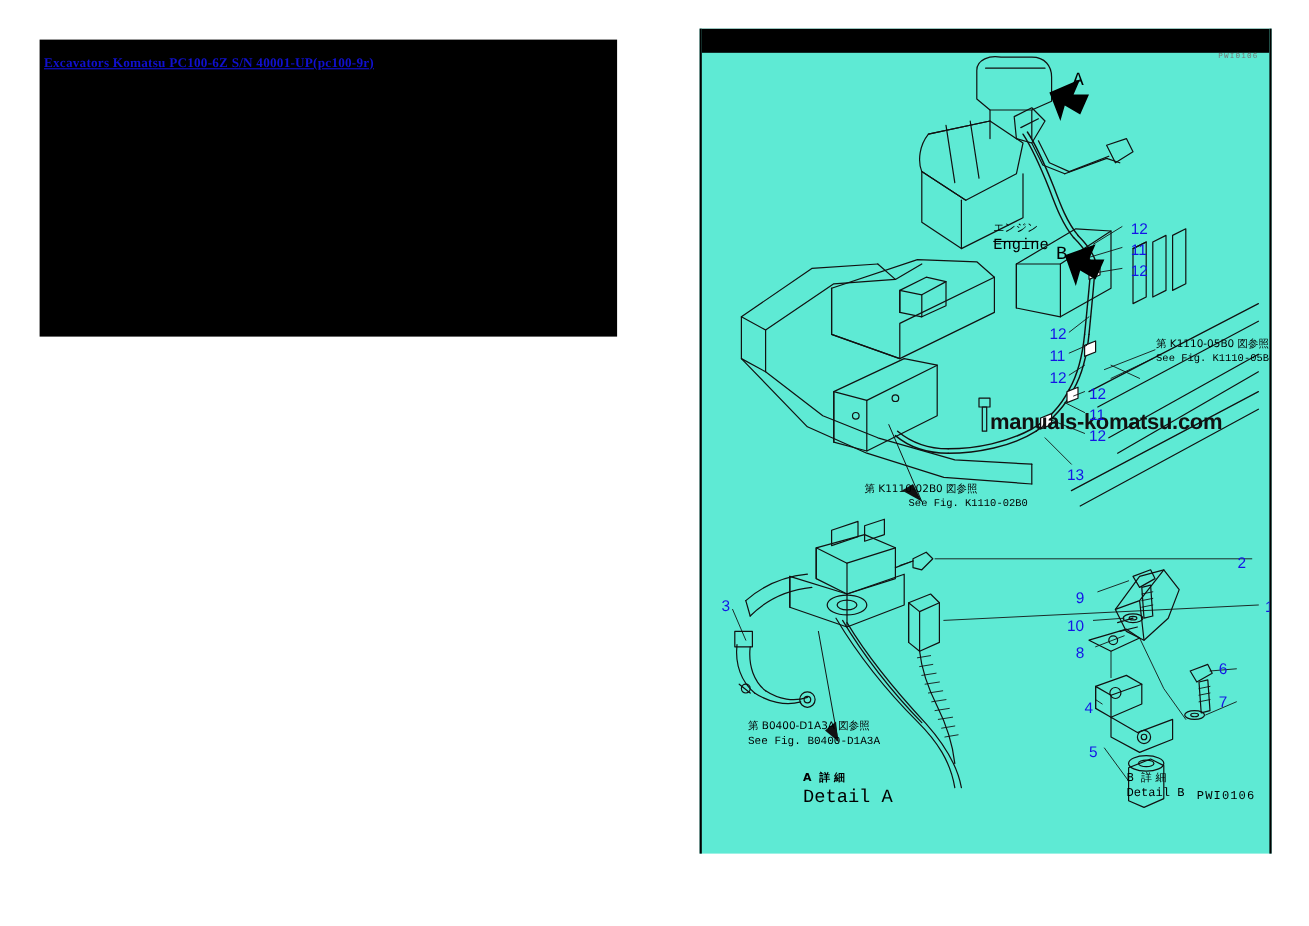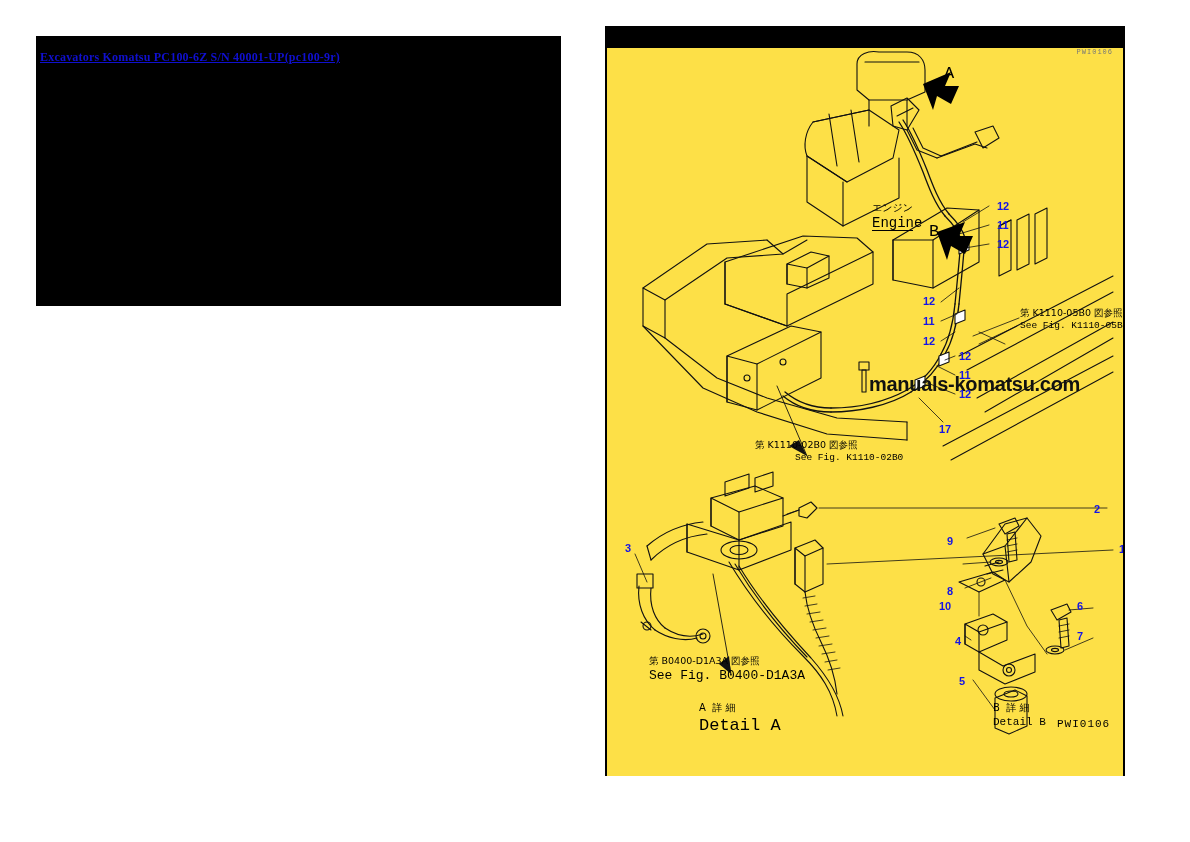--- a/index.html
+++ b/index.html
@@ -8,35 +8,35 @@
 
   
   #left-pane{position:absolute;left:36px;top:36px;width:525px;height:270px;
              background:#000000;overflow:hidden;}
   #catalog-link{position:absolute;left:40px;top:50px;color:#1010d0;
                 font-family:"Liberation Serif", serif;font-size:12px;
                 font-weight:bold;letter-spacing:0.2px;text-decoration:underline;
                 white-space:nowrap;cursor:pointer;}
 
   
-  #sheet{position:absolute;left:605px;top:26px;width:516px;height:750px;
-         background:#fde047;border-left:2px solid #000;border-right:2px solid #000;
+  #sheet{position:absolute;left:636px;top:26px;width:516px;height:750px;
+         background:#5eead4;border-left:2px solid #000;border-right:2px solid #000;
          overflow:hidden;}
   #sheet-topbar{position:absolute;left:0;top:0;width:516px;height:22px;background:#000;}
   #sheet-code-faint{position:absolute;right:10px;top:22px;font-size:7px;color:#777;
                     font-family:"Liberation Mono", monospace;letter-spacing:1px;}
 
   #svgwrap{position:absolute;left:0;top:0;width:516px;height:750px;}
   svg{display:block;}
 
   
   .lbl{position:absolute;white-space:pre;font-family:"Liberation Mono", monospace;
        color:#000;line-height:1.12;}
   .callout{position:absolute;color:#1414e6;font-family:"Liberation Sans", sans-serif;
-           font-weight:bold;font-size:11px;line-height:1;}
+           font-weight:normal;font-size:14px;line-height:1;}
   .bigletter{position:absolute;font-family:"Liberation Mono", monospace;font-size:17px;color:#000;}
   .jp{font-family:"DejaVu Sans", sans-serif;}
   #watermark{position:absolute;left:262px;top:347px;font-family:"Liberation Sans",sans-serif;
              font-size:20px;font-weight:bold;color:#111;letter-spacing:-0.3px;}
   #pagecode{position:absolute;left:450px;top:692px;font-family:"Liberation Mono",monospace;
             font-size:11px;color:#000;letter-spacing:1px;}
 </style>
 </head>
 <body>
 
@@ -276,56 +276,56 @@
     <g fill="#000" stroke="none">
       <path d="M316 58 L344 46 L338 60 L352 60 L344 78 L330 70 L326 84 Z"></path>
       <path d="M330 206 L358 196 L352 210 L366 210 L358 228 L344 220 L340 234 Z"></path>
     </g>
   </svg>
   </div>
 
   <div class="bigletter" style="left:337px;top:38px;">A</div>
   <div class="bigletter" style="left:322px;top:196px;">B</div>
 
-  <div class="lbl jp" style="left:265px;top:176px;font-size:10px;border-bottom:1px solid #000;padding-bottom:17px;">エンジン</div>
+  <div class="lbl jp" style="left:265px;top:176px;font-size:10px;border-bottom:1px solid #000;padding-bottom:6px;">エンジン</div>
   <div class="lbl" style="left:265px;top:190px;font-size:14px;text-align:right;">Engine</div>
 
   <div class="lbl jp" style="left:413px;top:282px;font-size:9.5px;">第 K1110-05B0 図参照</div>
   <div class="lbl" style="left:413px;top:295px;font-size:9.5px;">See Fig. K1110-05B0</div>
 
   <div class="lbl jp" style="left:148px;top:414px;font-size:9.5px;text-align:right;">第 K1110-02B0 図参照</div>
   <div class="lbl" style="left:148px;top:427px;font-size:9.5px;margin-left:40px;">See Fig. K1110-02B0</div>
 
   <div class="lbl jp" style="left:42px;top:630px;font-size:9.5px;">第 B0400-D1A3A 図参照</div>
-  <div class="lbl" style="left:42px;top:643px;font-size:13px;">See Fig. B0400-D1A3A</div>
-
-  <div class="lbl jp" style="left:92px;top:676px;font-size:10px;">A  詳 細</div>
+  <div class="lbl" style="left:42px;top:643px;font-size:10px;">See Fig. B0400-D1A3A</div>
+
+  <div class="lbl jp" style="left:92px;top:676px;font-size:10px;font-weight:bold;">A  詳 細</div>
   <div class="lbl" style="left:92px;top:690px;font-size:17px;">Detail A</div>
 
   <div class="lbl jp" style="left:386px;top:676px;font-size:10px;">B  詳 細</div>
   <div class="lbl" style="left:386px;top:690px;font-size:11px;">Detail B</div>
 
   <div id="watermark">manuals-komatsu.com</div>
   <div id="pagecode">PWI0106</div>
 
   <div id="callout-layer">
       <div class="callout" style="left: 390px; top: 175px; color: rgb(20, 20, 230);">12</div>
       <div class="callout" style="left: 390px; top: 194px; color: rgb(20, 20, 230);">11</div>
       <div class="callout" style="left: 390px; top: 213px; color: rgb(20, 20, 230);">12</div>
       <div class="callout" style="left: 316px; top: 270px; color: rgb(20, 20, 230);">12</div>
       <div class="callout" style="left: 316px; top: 290px; color: rgb(20, 20, 230);">11</div>
       <div class="callout" style="left: 316px; top: 310px; color: rgb(20, 20, 230);">12</div>
       <div class="callout" style="left: 352px; top: 325px; color: rgb(20, 20, 230);">12</div>
       <div class="callout" style="left: 352px; top: 344px; color: rgb(20, 20, 230);">11</div>
       <div class="callout" style="left: 352px; top: 363px; color: rgb(20, 20, 230);">12</div>
-      <div class="callout" style="left: 332px; top: 398px; color: rgb(20, 20, 230);">17</div>
+      <div class="callout" style="left: 332px; top: 398px; color: rgb(20, 20, 230);">13</div>
       <div class="callout" style="left: 512px; top: 518px; color: rgb(20, 20, 230);">1</div>
       <div class="callout" style="left: 487px; top: 478px; color: rgb(20, 20, 230);">2</div>
       <div class="callout" style="left: 18px; top: 517px; color: rgb(20, 20, 230);">3</div>
       <div class="callout" style="left: 348px; top: 610px; color: rgb(20, 20, 230);">4</div>
       <div class="callout" style="left: 352px; top: 650px; color: rgb(20, 20, 230);">5</div>
       <div class="callout" style="left: 470px; top: 575px; color: rgb(20, 20, 230);">6</div>
       <div class="callout" style="left: 470px; top: 605px; color: rgb(20, 20, 230);">7</div>
       <div class="callout" style="left: 340px; top: 560px; color: rgb(20, 20, 230);">8</div>
       <div class="callout" style="left: 340px; top: 510px; color: rgb(20, 20, 230);">9</div>
-      <div class="callout" style="left: 332px; top: 536px; color: rgb(20, 20, 230); margin-top: 39px;">10</div>
+      <div class="callout" style="left: 332px; top: 536px; color: rgb(20, 20, 230);">10</div>
     </div>
 </div>
 
 </body></html>

